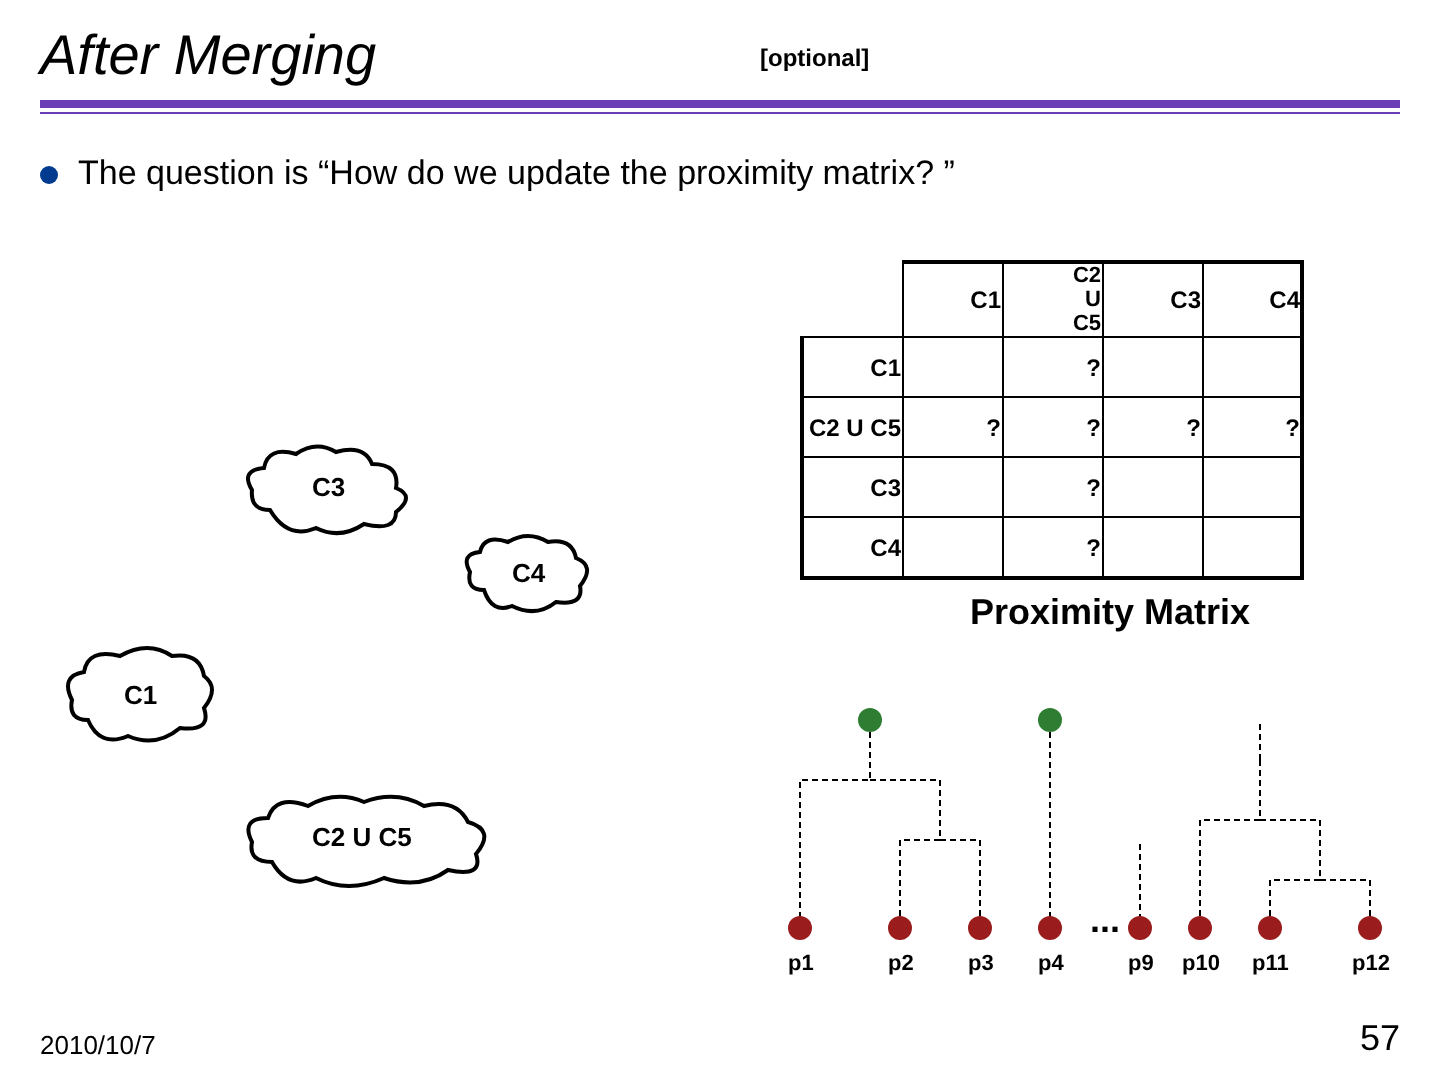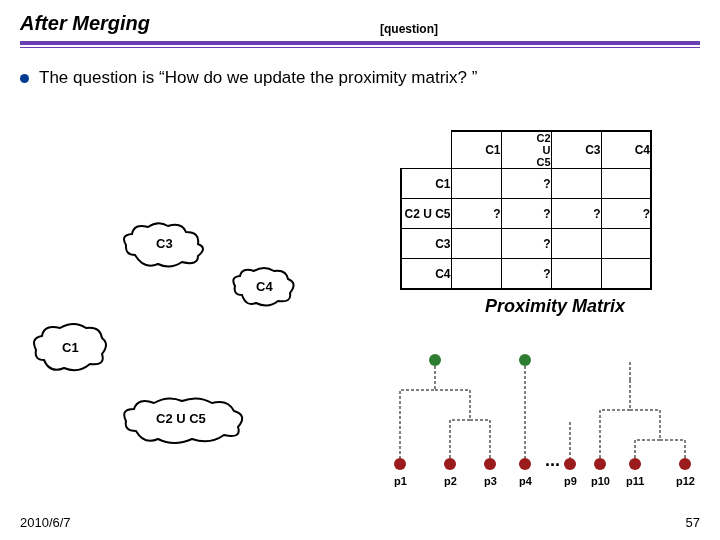--- a/index.html
+++ b/index.html
@@ -1,58 +1,58 @@
 <!DOCTYPE html>
 <html><head>
 <meta charset="utf-8">
 <style>
   * { margin: 0; padding: 0; box-sizing: border-box; }
   body { width: 720px; height: 540px; font-family: Arial, sans-serif; position: relative; background: #fff; }
   .header { padding: 12px 20px 6px; }
-  .title { font-size: 20px; font-weight: bold; font-style: italic; color: #000; }
+  .title { font-size: 28px; font-weight: normal; font-style: italic; color: #000; }
   .optional { position: absolute; left: 380px; top: 22px; font-size: 12px; font-weight: bold; }
   .rule { border: none; border-top: 4px solid #6a3fb5; margin: 6px 0 0 0; }
   .rule2 { border: none; border-top: 1px solid #6a3fb5; margin-top: 2px; }
   .body { padding: 14px 20px 0; }
   .bullet-row { display: flex; align-items: center; gap: 10px; font-size: 17px; text-align: right; }
   .bullet { width: 9px; height: 9px; background: #003b8f; border-radius: 50%; flex-shrink: 0; }
   .matrix-area { position: absolute; left: 400px; top: 130px; width: 300px; }
   .mx { border-collapse: collapse; font-size: 12px; font-weight: bold; }
   .mx th, .mx td { width: 50px; height: 30px; text-align: right; vertical-align: middle; }
   .mx .corner { border: none; }
   .mx .colh { border: 1px solid #000; border-top: 2px solid #000; }
   .mx .colh:last-child { border-right: 2px solid #000; }
   .mx .rowh { border: 1px solid #000; border-left: 2px solid #000; }
   .mx tbody tr:last-child .rowh, .mx tbody tr:last-child td { border-bottom: 2px solid #000; }
   .mx td.cell { border: 1px solid #000; }
   .mx td.cell:last-child { border-right: 2px solid #000; }
   .colh2 { line-height: 1.1; font-size: 11px; }
-  .mx-caption { text-align: center; font-size: 18px; font-weight: bold; margin-top: 6px; margin-left: 10px; font-style: italic; }
+  .mx-caption { text-align: center; font-size: 18px; font-weight: bold; margin-top: 6px; margin-left: 10px; }
   .cluster { position: absolute; font-size: 13px; font-weight: bold; text-align: center; }
   .cloud { stroke: #000; stroke-width: 2; fill: #fff; }
   .c3 { left: 120px; top: 220px; }
   .c4 { left: 230px; top: 265px; }
   .c1 { left: 30px; top: 320px; }
   .c25 { left: 120px; top: 395px; }
   .dendro { position: absolute; left: 370px; top: 350px; }
   .dendro svg { display: block; }
   .leaf-dot { fill: #9b1c1c; }
   .top-dot { fill: #2e7d32; }
   .dline { stroke: #000; stroke-width: 1; stroke-dasharray: 3 2; fill: none; }
   .leaf-label { font-size: 11px; font-weight: bold; }
   .ellipsis { font-size: 18px; font-weight: bold; }
   .footer-date { position: absolute; left: 20px; bottom: 10px; font-size: 13px; }
-  .footer-pg { position: absolute; right: 20px; bottom: 10px; font-size: 13px; margin-top: 27px; }
+  .footer-pg { position: absolute; right: 20px; bottom: 10px; font-size: 18px; margin-top: 27px; }
 </style>
 </head>
 <body>
 
 <div class="header">
   <div class="title">After Merging</div>
-  <div class="optional">[question]</div>
+  <div class="optional">[optional]</div>
   <hr class="rule">
   <hr class="rule2">
 </div>
 
 <div class="body">
   <div class="bullet-row">
     <span class="bullet"></span>
     <span>The question is “How do we update the proximity matrix? ”</span>
   </div>
 </div>
@@ -159,14 +159,14 @@
     <text x="74" y="135" class="leaf-label">p2</text>
     <text x="114" y="135" class="leaf-label">p3</text>
     <text x="149" y="135" class="leaf-label">p4</text>
     <text x="194" y="135" class="leaf-label">p9</text>
     <text x="221" y="135" class="leaf-label">p10</text>
     <text x="256" y="135" class="leaf-label">p11</text>
     <text x="306" y="135" class="leaf-label">p12</text>
   </svg>
 </div>
 
-<div class="footer-date">2010/6/7</div>
+<div class="footer-date">2010/10/7</div>
 <div class="footer-pg">57</div>
 
 </body></html>

